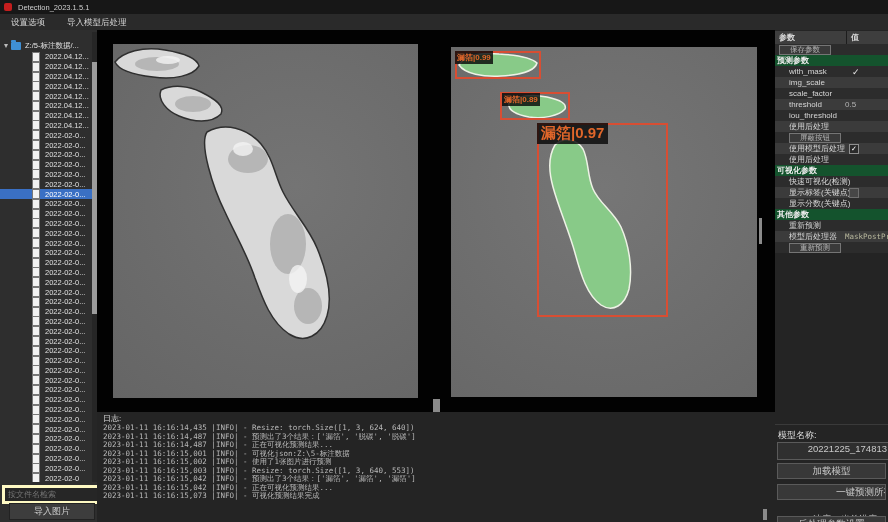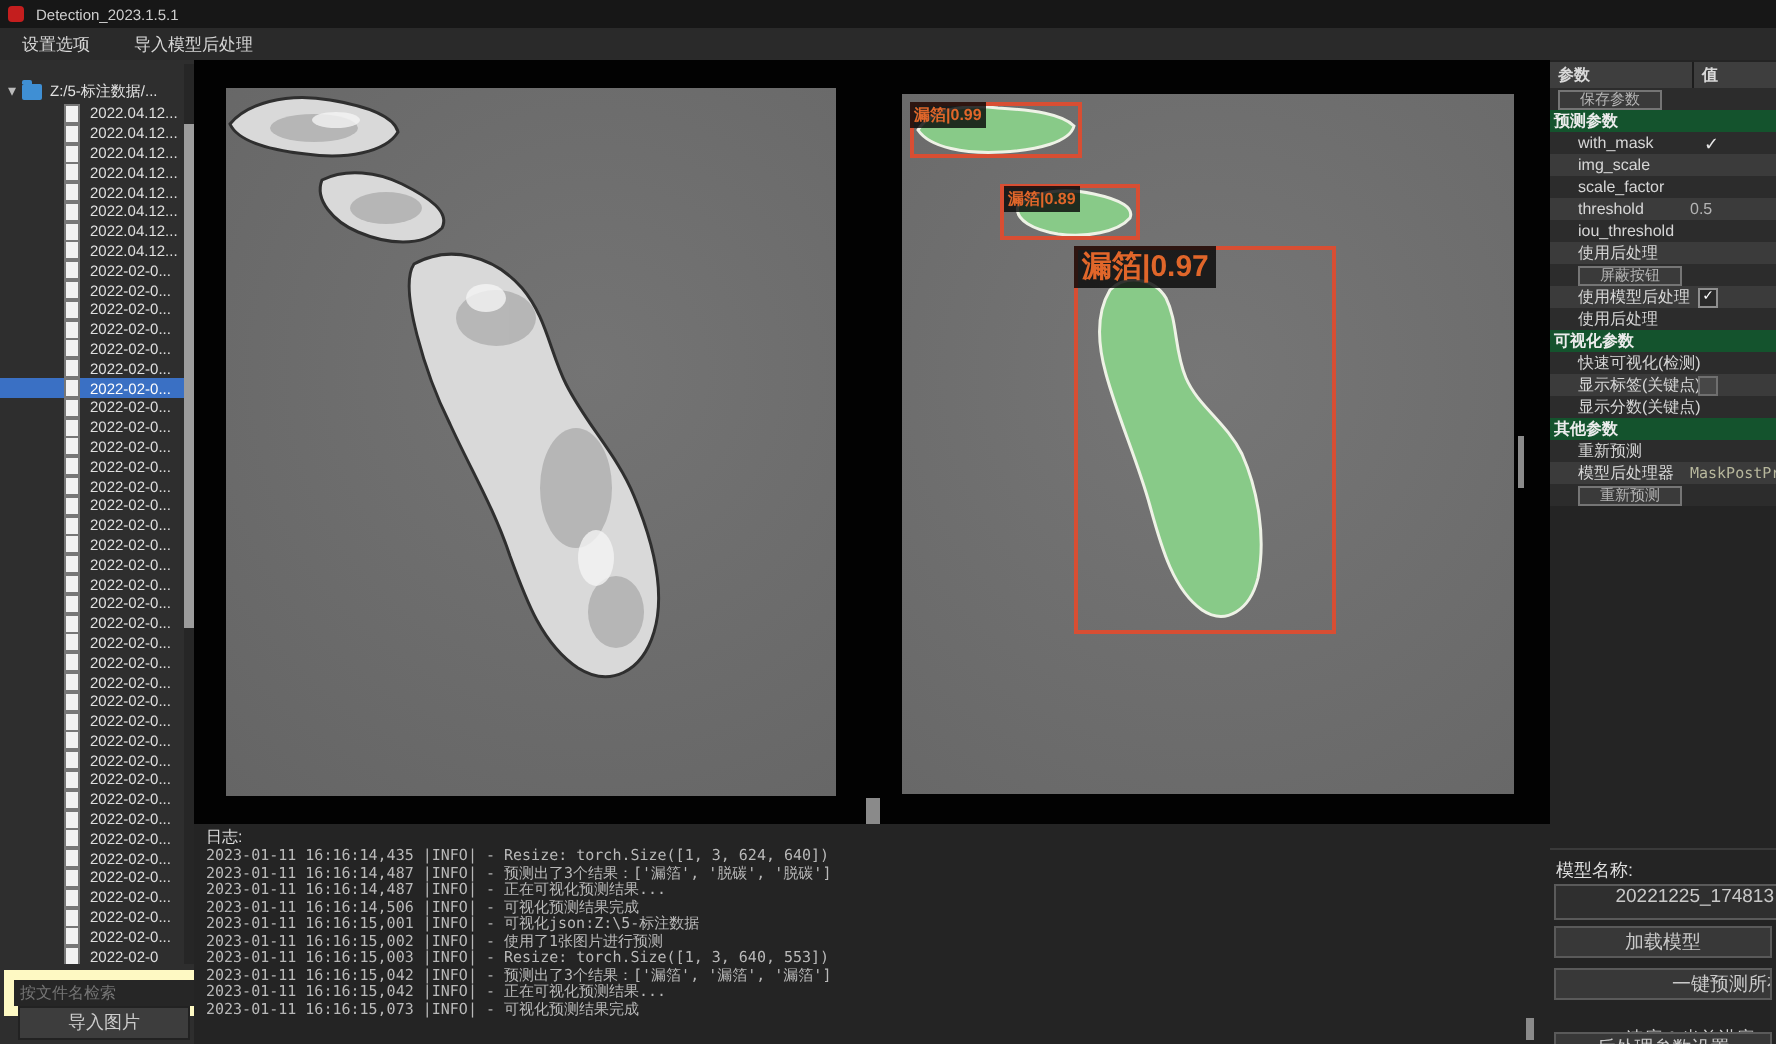--- a/index.html
+++ b/index.html
@@ -19,22 +19,22 @@
   .foldericon{width:10px;height:8px;background:#3f8fd4;border-radius:1px;margin-left:3px;position:relative;}
   .foldericon:before{content:"";position:absolute;left:0;top:-2px;width:5px;height:2px;background:#3f8fd4;border-radius:1px 1px 0 0;}
   .rootlabel{font-size:7.5px;color:#e2e2e2;margin-left:4px;white-space:nowrap;}
   .titem{display:flex;align-items:center;height:9.8px;}
   .titem.sel{background:#3a70c4;}
   .ficon{width:6px;height:8px;background:#f2f2f2;margin-left:32px;border:0.5px solid #777;}
   .tlabel{font-size:7.5px;color:#e0e0e0;margin-left:5px;white-space:nowrap;}
   .titem.sel .tlabel{color:#fff;}
   .treescroll{position:absolute;right:0;top:2px;width:5px;height:450px;background:#262626;}
   .treehandle{position:absolute;right:0;top:30px;width:5px;height:252px;background:#9c9c9c;}
-  .searchbox{position:absolute;left:2px;top:455px;width:90px;height:13px;background:#262626;border:5px solid #fef9c3;
-             color:#9a9a9a;font-size:8px;font-family:Liberation Sans, sans-serif;padding:0 3px;}
+  .searchbox{position:absolute;left:2px;top:455px;width:90px;height:13px;background:#262626;border:3px solid #fef9c3;
+             color:#9a9a9a;font-size:8px;font-family:Liberation Mono, monospace;padding:0 3px;}
   .importbtn{position:absolute;left:9px;top:473px;width:86px;height:17px;background:#3d3d3d;border:1px solid #222;
              color:#cccccc;font-size:9px;font-family:"Liberation Sans",sans-serif;}
   
   .viewer{position:absolute;left:97px;top:30px;width:678px;height:382px;background:#020202;}
   .imgL{position:absolute;left:16px;top:14px;width:305px;height:354px;background:radial-gradient(circle at 60% 40%,#747474,#656565);}
   .imgR{position:absolute;left:354px;top:17px;width:306px;height:350px;background:radial-gradient(circle at 50% 40%,#767676,#686868);}
   .grip{position:absolute;left:336px;top:369px;width:7px;height:14px;background:#8a8a8a;}
   .rimgscroll{position:absolute;left:662px;top:188px;width:3px;height:26px;background:#8b8b8b;}
   .detbox{position:absolute;border:2px solid #d84e33;box-sizing:border-box;}
   .detlabel{position:absolute;background:rgba(8,8,8,0.82);color:#e0662a;font-weight:bold;white-space:nowrap;}
@@ -329,21 +329,20 @@
     <div class="grip"></div>
     <div class="rimgscroll"></div>
   </div>
 
   <div class="logpanel">
     <div class="loghdr">日志:</div>
     <div class="loglines">
         <div class="logline">2023-01-11 16:16:14,435 |INFO| - Resize: torch.Size([1, 3, 624, 640])</div>
         <div class="logline">2023-01-11 16:16:14,487 |INFO| - 预测出了3个结果：['漏箔', '脱碳', '脱碳']</div>
         <div class="logline">2023-01-11 16:16:14,487 |INFO| - 正在可视化预测结果...</div>
-        <div class="logline">2023-01-11 16:16:14,506 |INFO| - 可视化预测结果完成</div>
         <div class="logline">2023-01-11 16:16:15,001 |INFO| - 可视化json:Z:\5-标注数据</div>
         <div class="logline">2023-01-11 16:16:15,002 |INFO| - 使用了1张图片进行预测</div>
         <div class="logline">2023-01-11 16:16:15,003 |INFO| - Resize: torch.Size([1, 3, 640, 553])</div>
         <div class="logline">2023-01-11 16:16:15,042 |INFO| - 预测出了3个结果：['漏箔', '漏箔', '漏箔']</div>
         <div class="logline">2023-01-11 16:16:15,042 |INFO| - 正在可视化预测结果...</div>
         <div class="logline">2023-01-11 16:16:15,073 |INFO| - 可视化预测结果完成</div>
       </div>
     <div class="logscroll"></div>
   </div>
 

